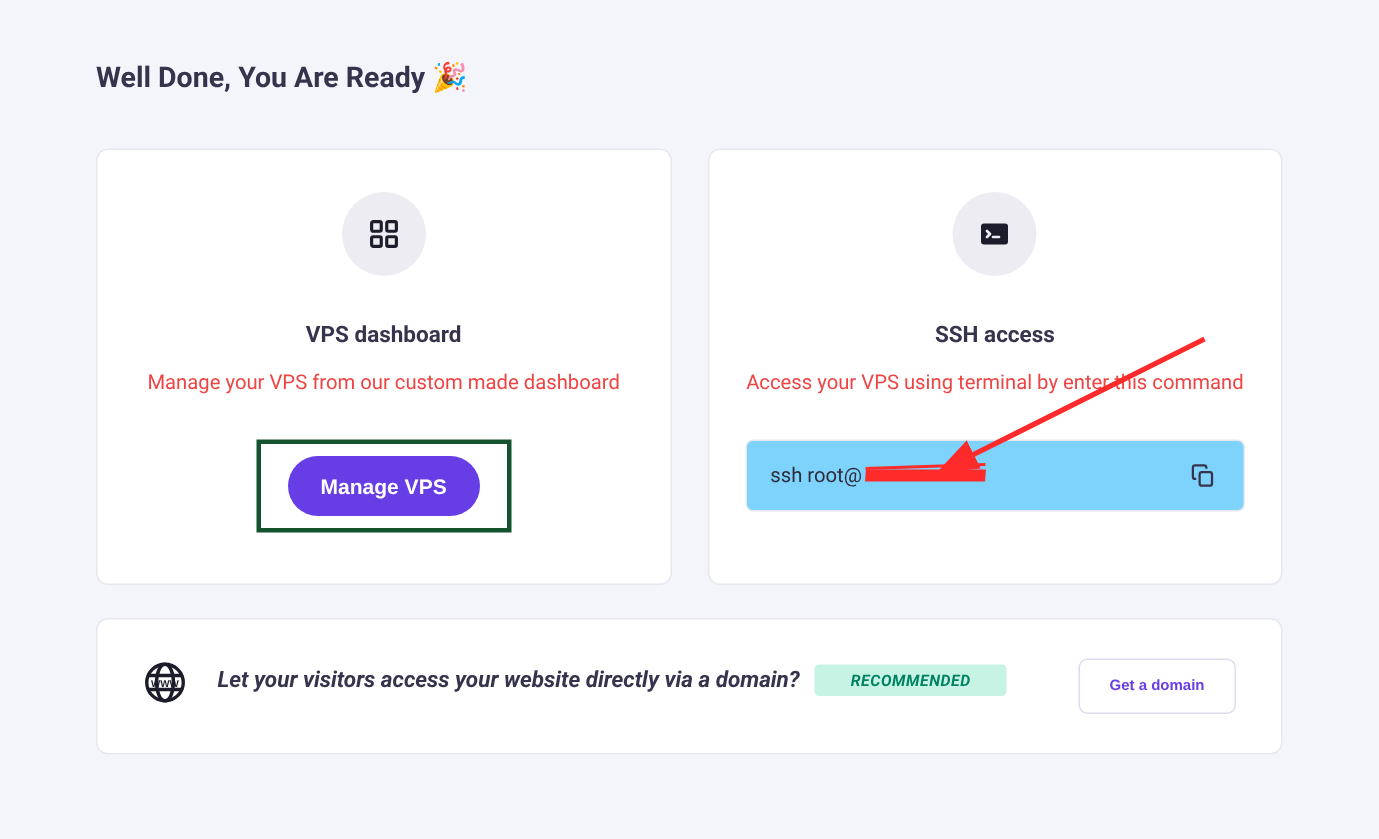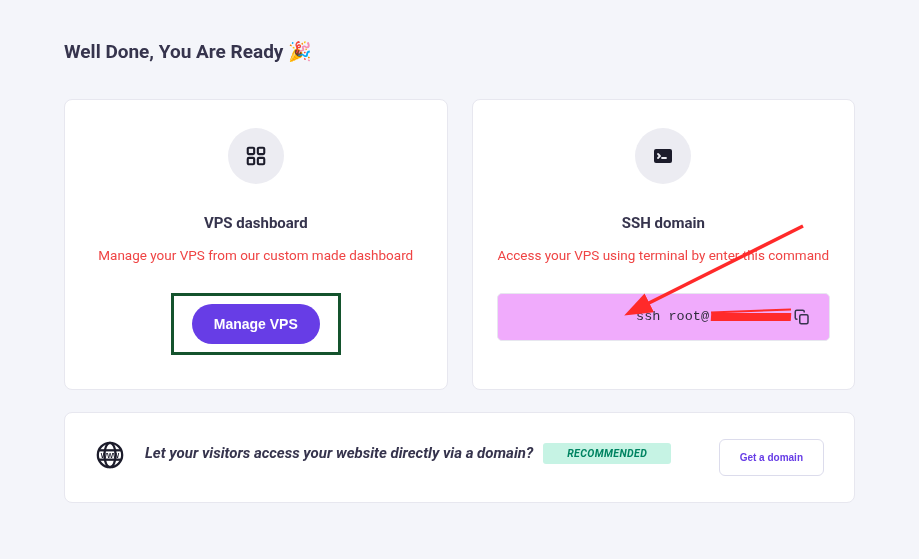--- a/index.html
+++ b/index.html
@@ -71,32 +71,31 @@
     background: #673de6;
     color: #fff;
     border: none;
     border-radius: 22px;
     padding: 12px 22px;
     font-size: 14px;
     font-weight: 700;
     cursor: pointer;
   }
   .ssh-block {
-    background: #f0abfc;
+    background: #7dd3fc;
     border: 1px solid #e7e7ef;
     border-radius: 5px;
     width: 100%;
     display: flex;
     align-items: center;
-    justify-content: flex-end;
+    justify-content: space-between;
     padding: 12px 16px;
     font-size: 13.5px;
     color: #2e2d3b;
     position: relative;
-    font-family: Liberation Mono, monospace;
   }
   .ssh-text { display: flex; align-items: center; gap: 2px; }
   .redact {
     display: inline-block;
     position: relative;
     width: 80px;
     height: 12px;
     vertical-align: middle;
   }
   .redact::before {
@@ -206,21 +205,21 @@
     </div>
 
     <div class="card">
       <div class="icon-circle">
         <svg width="24" height="24" viewBox="0 0 24 24" fill="none">
           <rect x="3" y="5" width="18" height="14" rx="2" fill="#1c1c2b"></rect>
           <path d="M7 10 L9 12 L7 14" stroke="#ececf2" stroke-width="1.8" stroke-linecap="round" stroke-linejoin="round"></path>
           <line x1="11" y1="14" x2="15" y2="14" stroke="#ececf2" stroke-width="1.8" stroke-linecap="round"></line>
         </svg>
       </div>
-      <div class="card-title">SSH domain</div>
+      <div class="card-title">SSH access</div>
       <div class="card-desc">Access your VPS using terminal by enter this command</div>
       <div class="ssh-block">
         <span class="ssh-text">
           <span>ssh root@</span>
           <span class="redact"></span>
         </span>
         <button class="copy-btn" aria-label="copy">
           <svg width="18" height="18" viewBox="0 0 24 24" fill="none" stroke="#36344d" stroke-width="2">
             <rect x="9" y="9" width="11" height="12" rx="2"></rect>
             <path d="M6 15 H5 a2 2 0 0 1 -2 -2 V5 a2 2 0 0 1 2 -2 h8 a2 2 0 0 1 2 2 v1"></path>

